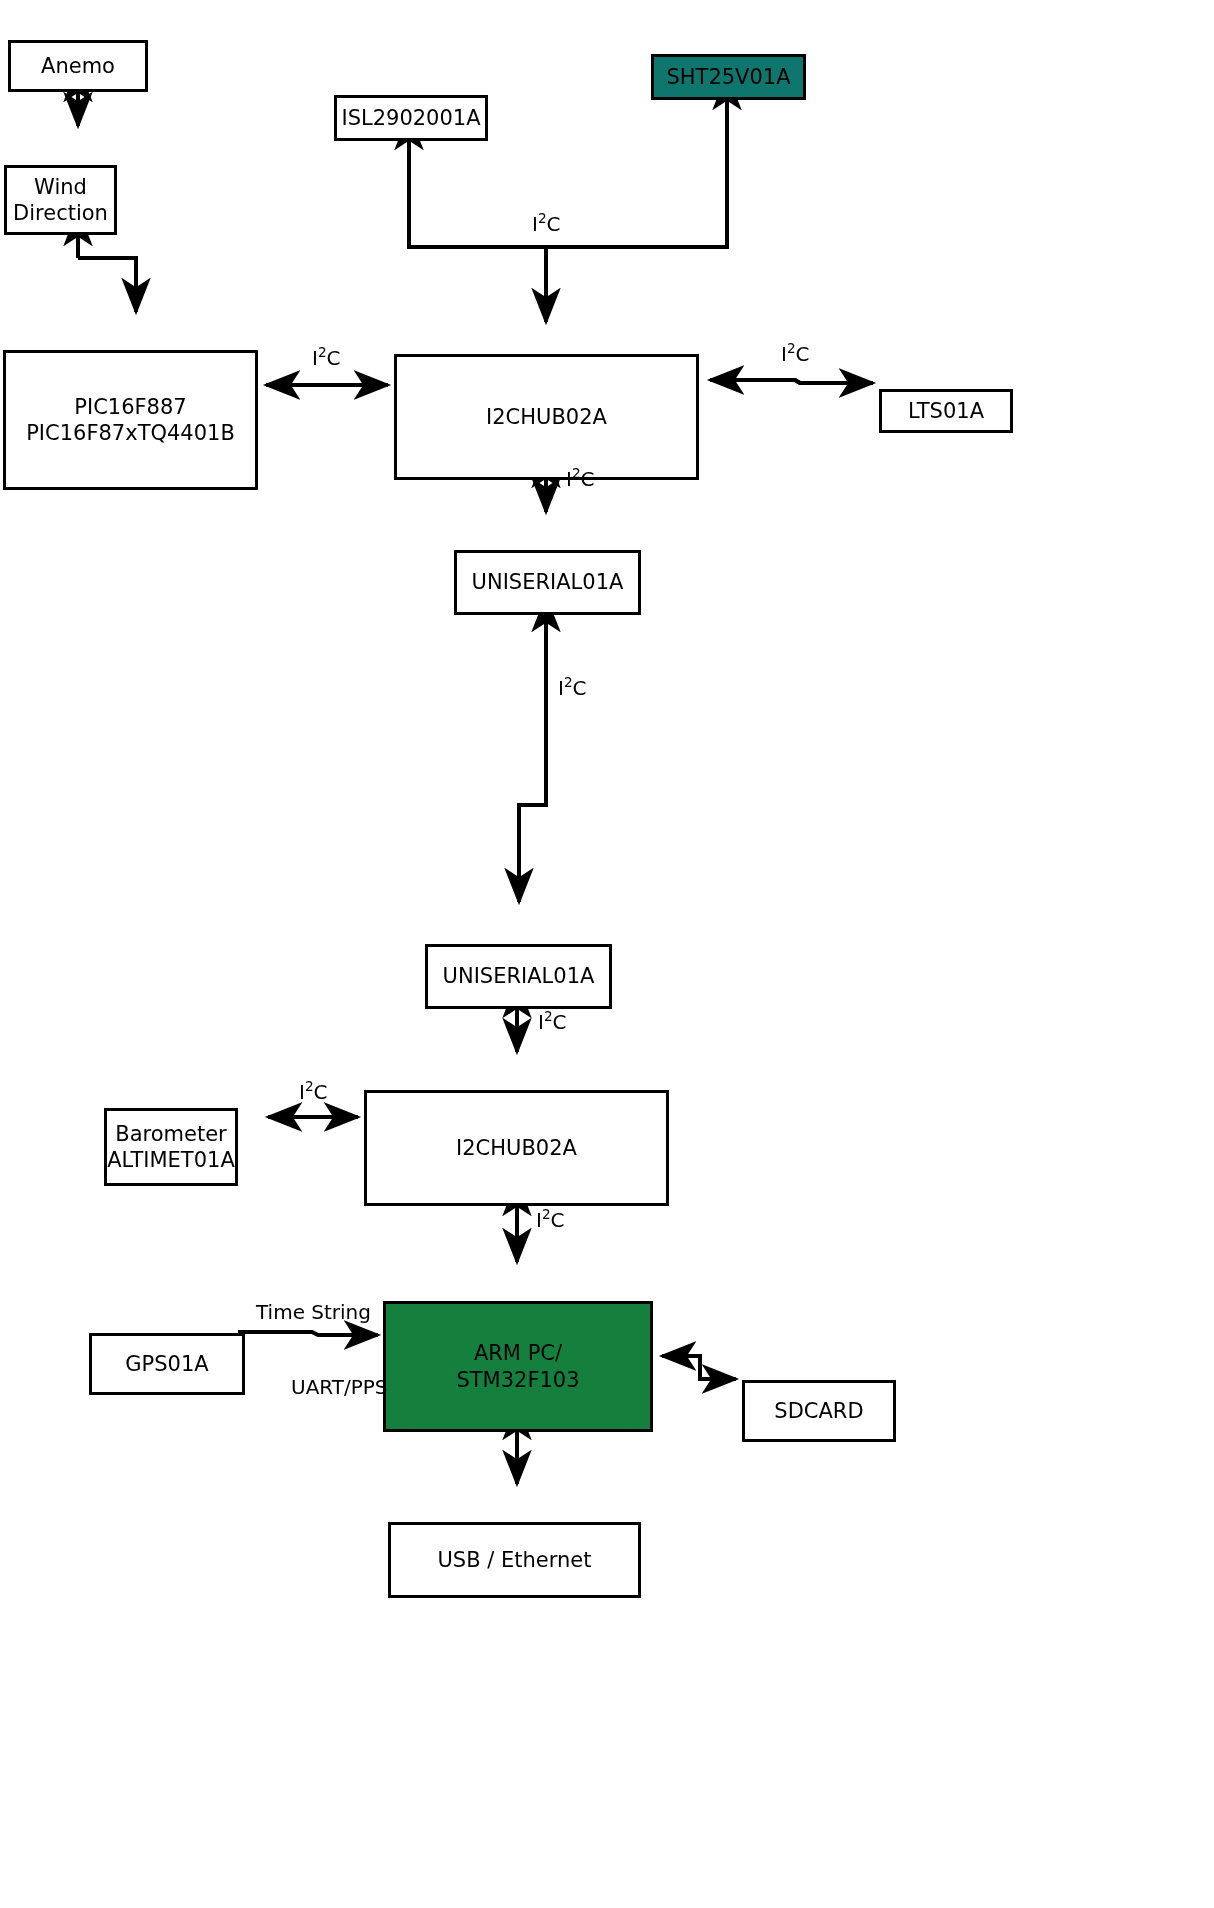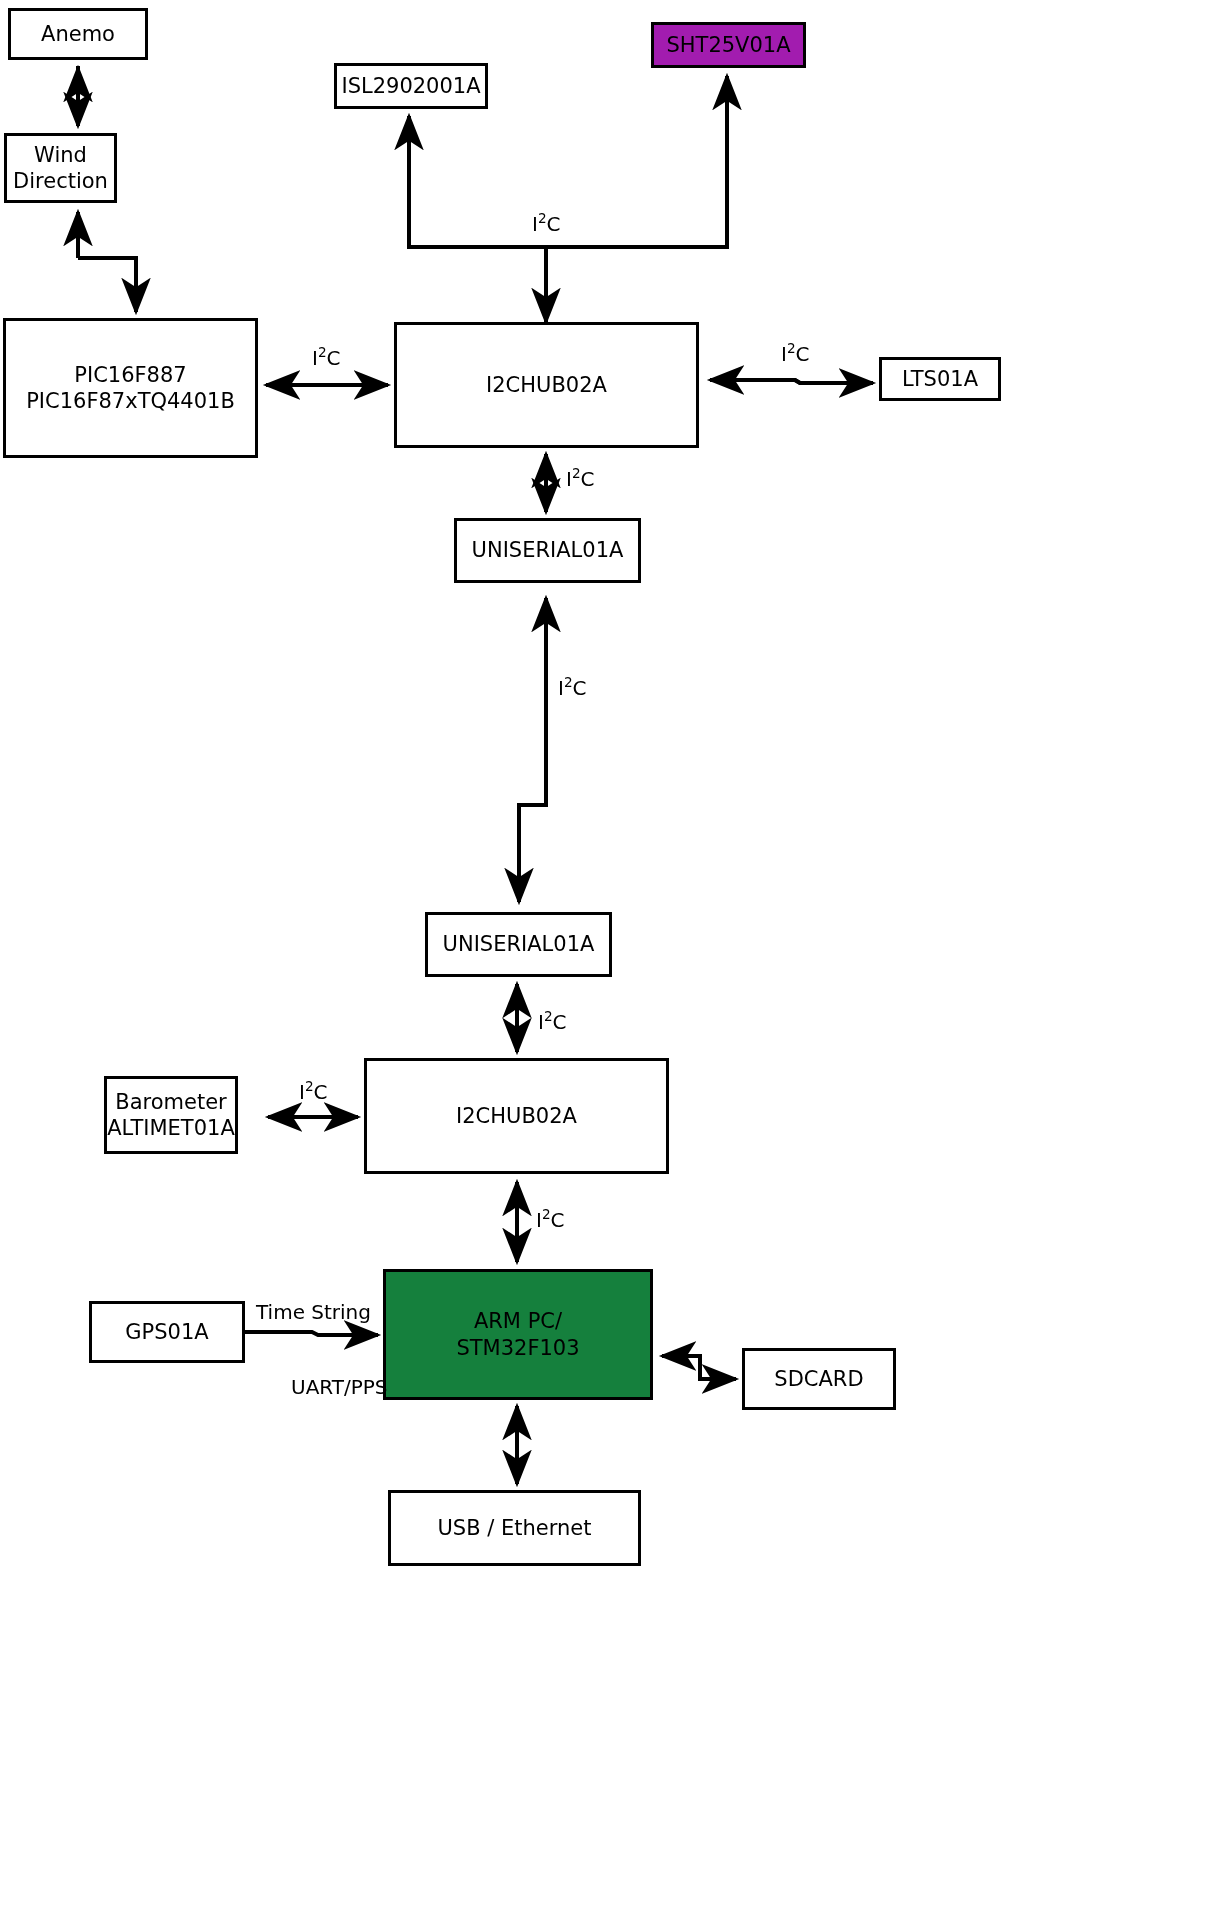--- a/index.html
+++ b/index.html
@@ -32,20 +32,21 @@
     background: #ffffff;
     display: flex;
     align-items: center;
     justify-content: center;
     text-align: center;
     color: #000000;
     font-size: 21px;
     line-height: 1.25;
     white-space: pre-line;
     z-index: 2;
+    margin-top: 32px;
   }
   .edge-label {
     position: absolute;
     color: #000000;
     font-size: 20px;
     white-space: nowrap;
     z-index: 3;
     background: transparent;
   }
   .sup { font-size: 0.68em; vertical-align: super; }
@@ -110,23 +111,23 @@
       <line x1="517" y1="1406" x2="517" y2="1484" marker-end="url(#arrHead)"></line>
     </g>
   </svg>
 
   <div class="node" style="left: 8px; top: 8px; width: 140px; height: 52px; font-size: 21px; border-color: rgb(0, 0, 0); background: rgb(255, 255, 255); color: rgb(0, 0, 0);">Anemo</div>
   <div class="node" style="left: 4px; top: 133px; width: 113px; height: 70px; font-size: 21px; border-color: rgb(0, 0, 0); background: rgb(255, 255, 255); color: rgb(0, 0, 0);">Wind
 Direction</div>
   <div class="node" style="left: 3px; top: 318px; width: 255px; height: 140px; font-size: 21px; border-color: rgb(0, 0, 0); background: rgb(255, 255, 255); color: rgb(0, 0, 0);">PIC16F887
 PIC16F87xTQ4401B</div>
   <div class="node" style="left: 334px; top: 63px; width: 154px; height: 46px; font-size: 21px; border-color: rgb(0, 0, 0); background: rgb(255, 255, 255); color: rgb(0, 0, 0);">ISL2902001A</div>
-  <div class="node" style="left: 651px; top: 22px; width: 155px; height: 46px; font-size: 21px; border-color: rgb(0, 0, 0); background: #a21caf; color: rgb(0, 0, 0);">SHT25V01A</div>
+  <div class="node" style="left: 651px; top: 22px; width: 155px; height: 46px; font-size: 21px; border-color: rgb(0, 0, 0); background: #0f766e; color: rgb(0, 0, 0);">SHT25V01A</div>
   <div class="node" style="left: 394px; top: 322px; width: 305px; height: 126px; font-size: 21px; border-color: rgb(0, 0, 0); background: rgb(255, 255, 255); color: rgb(0, 0, 0);">I2CHUB02A</div>
-  <div class="node" style="left: 879px; top: 357px; width: 122px; height: 44px; font-size: 21px; border-color: rgb(0, 0, 0); background: rgb(255, 255, 255); color: rgb(0, 0, 0);">LTS01A</div>
+  <div class="node" style="left: 879px; top: 357px; width: 134px; height: 44px; font-size: 21px; border-color: rgb(0, 0, 0); background: rgb(255, 255, 255); color: rgb(0, 0, 0);">LTS01A</div>
   <div class="node" style="left: 454px; top: 518px; width: 187px; height: 65px; font-size: 21px; border-color: rgb(0, 0, 0); background: rgb(255, 255, 255); color: rgb(0, 0, 0);">UNISERIAL01A</div>
   <div class="node" style="left: 425px; top: 912px; width: 187px; height: 65px; font-size: 21px; border-color: rgb(0, 0, 0); background: rgb(255, 255, 255); color: rgb(0, 0, 0);">UNISERIAL01A</div>
   <div class="node" style="left: 364px; top: 1058px; width: 305px; height: 116px; font-size: 21px; border-color: rgb(0, 0, 0); background: rgb(255, 255, 255); color: rgb(0, 0, 0);">I2CHUB02A</div>
   <div class="node" style="left: 104px; top: 1076px; width: 134px; height: 78px; font-size: 21px; border-color: rgb(0, 0, 0); background: rgb(255, 255, 255); color: #000000;">Barometer
 ALTIMET01A</div>
   <div class="node" style="left: 383px; top: 1269px; width: 270px; height: 131px; font-size: 21px; border-color: rgb(0, 0, 0); background: #15803d; color: rgb(0, 0, 0);">ARM PC/
 STM32F103</div>
   <div class="node" style="left: 89px; top: 1301px; width: 156px; height: 62px; font-size: 21px; border-color: rgb(0, 0, 0); background: rgb(255, 255, 255); color: rgb(0, 0, 0);">GPS01A</div>
   <div class="node" style="left: 742px; top: 1348px; width: 154px; height: 62px; font-size: 21px; border-color: rgb(0, 0, 0); background: rgb(255, 255, 255); color: rgb(0, 0, 0);">SDCARD</div>
   <div class="node" style="left: 388px; top: 1490px; width: 253px; height: 76px; font-size: 21px; border-color: rgb(0, 0, 0); background: rgb(255, 255, 255); color: rgb(0, 0, 0);">USB / Ethernet</div>

